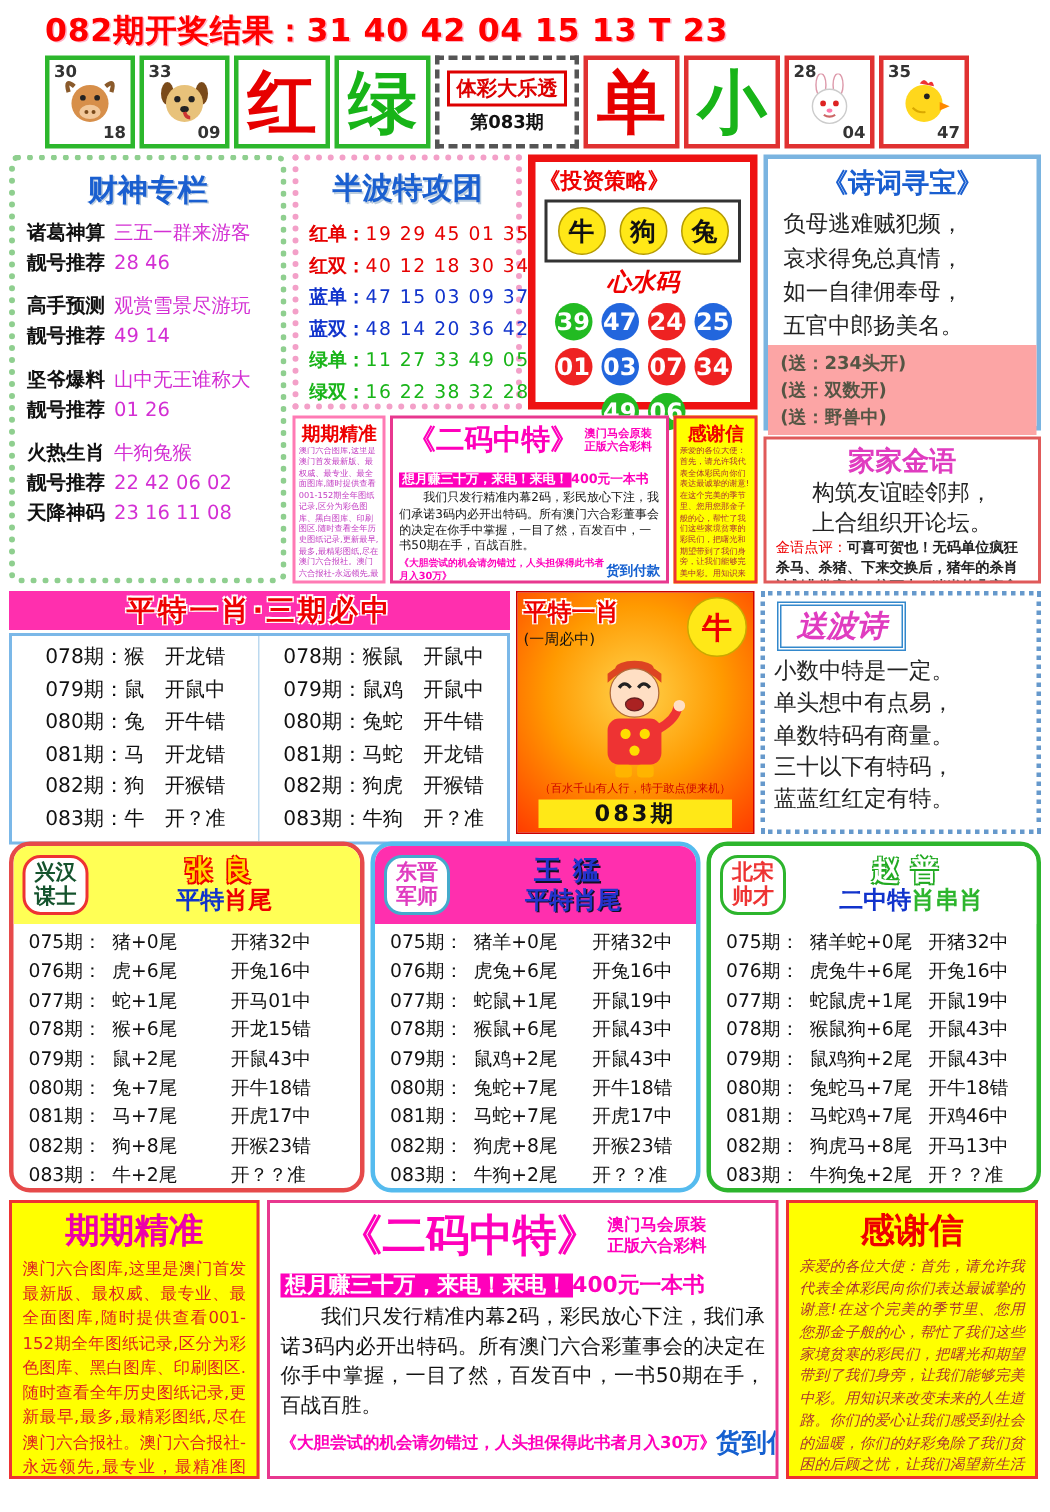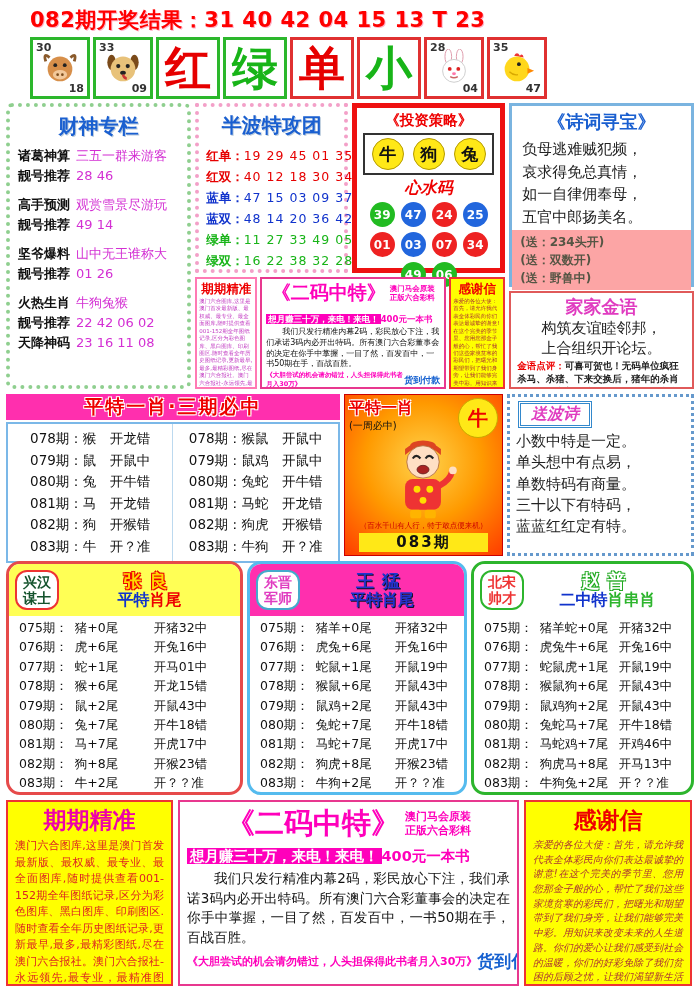--- a/index.html
+++ b/index.html
@@ -39,26 +39,26 @@
   .banbo{width:153px;height:170px;border:4px dotted #f3a0c8;padding:3px 4px}
   .bb-row{font-size:12.5px;line-height:21px;white-space:nowrap;padding-left:3px}
   .bb-label{font-weight:bold}
   .bb-label::after{content:"："}
   .bb-row.red .bb-label,.bb-row.red .bb-nums{color:#e60000}
   .bb-row.blue .bb-label,.bb-row.blue .bb-nums{color:#1133cc}
   .bb-row.green .bb-label,.bb-row.green .bb-nums{color:#18b418}
   .bb-nums{letter-spacing:1px}
 
   .touzi{width:153px;height:170px;border:5px solid #ee1111;padding:2px}
-  .tz-title{color:#e00;font-size:14.5px;font-weight:bold;text-align:center;margin:1px 0 3px}
+  .tz-title{color:#e00;font-size:14.5px;font-weight:bold;margin:1px 0 3px}
   .tz-zbox{border:2px solid #333;margin:0 4px;display:flex;justify-content:space-around;padding:3px 2px}
   .tz-z{width:32px;height:32px;border-radius:50%;background:#ffe817;border:1.5px solid #b59b00;color:#111;font-size:17px;font-weight:bold;display:flex;align-items:center;justify-content:center}
   .tz-sub{color:#e00;font-weight:bold;font-style:italic;font-size:16px;text-align:center;margin:3px 0;font-family:"DejaVu Serif",serif}
   .tz-balls{display:flex;flex-wrap:wrap;gap:5px 6px;justify-content:center;padding:0 3px}
-  .ball{width:25px;height:25px;border-radius:50%;color:#fff;font-size:12px;font-weight:bold;display:flex;align-items:center;justify-content:center}
+  .ball{width:25px;height:25px;border-radius:50%;color:#fff;font-size:16px;font-weight:bold;display:flex;align-items:center;justify-content:center}
   .ball.red{background:#e22}.ball.blue{background:#26d}.ball.green{background:#2b2}
 
   .midstrip{display:flex;gap:3px;height:112px}
   .ms-left{width:62px;border:2px solid #ff7ab4;padding:2px;overflow:hidden;background:#fff}
   .ms-title{color:#e00;font-size:12.5px;font-weight:bold;text-align:center;white-space:nowrap}
   .ms-tiny{font-size:5.5px;line-height:1.35;color:#c23cc2;overflow:hidden;max-height:88px}
   .ms-center{flex:1;border:2px solid #e8388f;padding:1px 4px;overflow:hidden;background:#fff}
   .ms-head{display:flex;align-items:center;justify-content:center;gap:4px}
   .ms-big{color:#ff00bb;font-size:19px;font-weight:bold;white-space:nowrap}
   .ms-side{color:#ff00bb;font-size:7.5px;font-weight:bold;line-height:1.25;white-space:nowrap}
@@ -74,21 +74,21 @@
 
   .rightcol{width:188px;display:flex;flex-direction:column;gap:4px}
   .shici{height:184px;border:3px solid #7ab4e0;display:flex;flex-direction:column}
   .sh-title{color:#1a5fd0;font-size:18px;font-weight:bold;text-align:center;margin:4px 0 2px}
   .sh-poem{flex:1;padding:2px 10px;font-size:15px;line-height:1.5;color:#222}
   .sh-gifts{background:#fca5a5;padding:3px 8px;font-size:12px;line-height:1.5;color:#554;font-weight:bold}
   .jiajia{height:98px;border:2px solid #e05a5a;padding:2px 6px;overflow:hidden}
   .jj-title{color:#e03cc0;font-size:18px;font-weight:bold;text-align:center}
   .jj-line{font-size:15px;color:#222;text-align:center;line-height:1.3}
   .jj-comment{font-size:9.5px;line-height:1.35;margin-top:2px}
-  .jj-cl{color:#e00;font-weight:bold}
+  .jj-cl{color:#e00;font-weight:normal}
   .jj-ct{color:#222;font-weight:bold}
 
   
   .row3{display:flex;gap:4px;margin-top:5px;height:162px}
   .pingte-block{width:336px;display:flex;flex-direction:column}
   .pt-banner{height:27px;background:#ff2fae;color:#e00;font-size:19px;font-weight:bold;letter-spacing:2px;display:flex;align-items:center;justify-content:center;text-shadow:-1px -1px 0 #fff,1px -1px 0 #fff,-1px 1px 0 #fff,1px 1px 0 #fff}
   .pt-table{flex:1;border:2px solid #7bb8e8;display:flex;background:#fff;margin-top:2px}
   .pt-col{flex:1;padding:4px 6px}
   .pt-col + .pt-col{border-left:1px solid #bcd9ef}
   .pt-row{font-size:13.5px;line-height:21.5px;color:#111;white-space:nowrap;text-align:center}
@@ -96,21 +96,21 @@
   .mascot-card{width:160px;border:1px solid #c00;background:radial-gradient(circle at 50% 42%,#ffd34d 0%,#ff9a00 48%,#ff3c00 100%);display:flex;flex-direction:column;align-items:center;padding:3px 4px;position:relative}
   .mc-top{width:100%;display:flex;justify-content:space-between;align-items:flex-start}
   .mc-title{color:#e00;font-size:16px;font-weight:bold;text-shadow:-1px -1px 0 #fff,1px -1px 0 #fff,-1px 1px 0 #fff,1px 1px 0 #fff;white-space:nowrap}
   .mc-sub{color:#111;font-size:10px;font-weight:normal}
   .mc-zo{width:40px;height:40px;border-radius:50%;background:#ffe817;color:#e00;font-size:20px;font-weight:bold;display:flex;align-items:center;justify-content:center;border:1px solid #c9a900}
   .mc-cap{color:#c00;font-size:7.5px;white-space:nowrap;margin-top:1px}
   .mc-issue{background:#ffe817;color:#111;font-size:15px;font-weight:bold;text-align:center;width:86%;margin-top:2px;letter-spacing:2px}
 
   .songbo{width:188px;border:3px dotted #69c;padding:3px 6px;background:#fff}
   .sb-titlebox{display:inline-block;border:3px double #3388cc;padding:0 10px;margin:1px 0 3px 2px}
-  .sb-title{color:#e03cc0;font-size:16px;font-weight:bold;font-style:italic;font-family:"DejaVu Serif",serif}
+  .sb-title{color:#e03cc0;font-size:20px;font-weight:bold;font-style:italic;font-family:"DejaVu Serif",serif}
   .sb-line{font-size:15px;line-height:1.42;color:#222;white-space:nowrap}
 
   
   .row4{display:flex;gap:4px;margin-top:5px;height:234px}
   .ptable{border:3px solid;border-radius:14px;overflow:hidden;background:#fff}
   .pt1{width:237px;border-color:#e64a4a}
   .pt2{width:220px;border-color:#55bbee}
   .pt3{width:223px;border-color:#2db52d}
   .thead{height:52px;display:flex;align-items:center;gap:6px;padding:3px 6px}
   .pt1 .thead{background:#ffff55}
@@ -189,20 +189,24 @@
         <path d="M20 27 q1 4 4 4" stroke="#c33" stroke-width="2.5" fill="none"></path>
       </svg>
       <span class="num br">09</span>
     </div>
     <div class="card char-card">
       <span class="bigchar red">红</span>
     </div>
     <div class="card char-card">
       <span class="bigchar green">绿</span>
     </div>
+    <div class="card title-card">
+      <div class="tc-inner">体彩大乐透</div>
+      <span class="tc2">第083期</span>
+    </div>
     <div class="card char-card red-b">
       <span class="bigchar red">单</span>
     </div>
     <div class="card char-card red-b">
       <span class="bigchar green">小</span>
     </div>
     <div class="card animal red-b">
       <span class="num tl">28</span>
       <svg class="ani" width="38" height="38" viewBox="0 0 40 40">
         <ellipse cx="14" cy="8" rx="3.5" ry="8" fill="#fff" stroke="#d9a" stroke-width="1"></ellipse>

